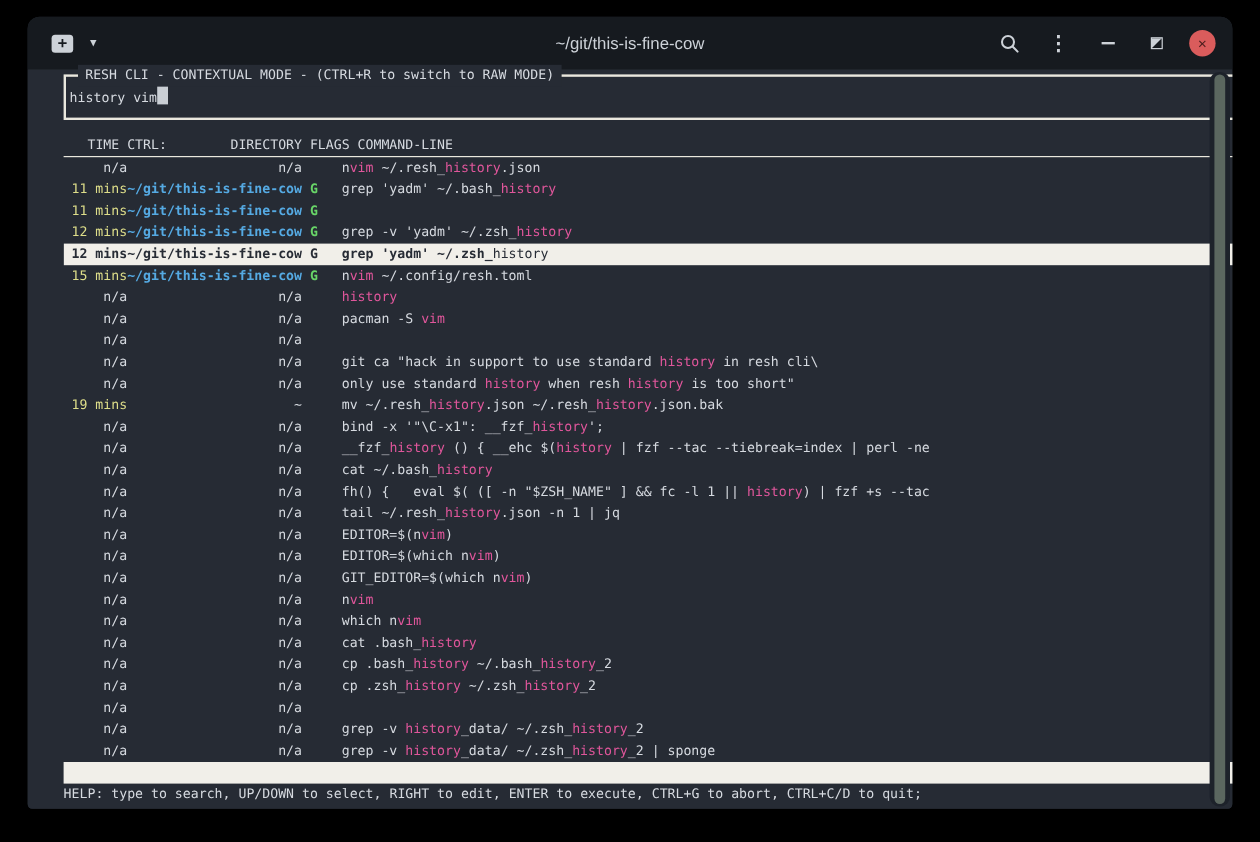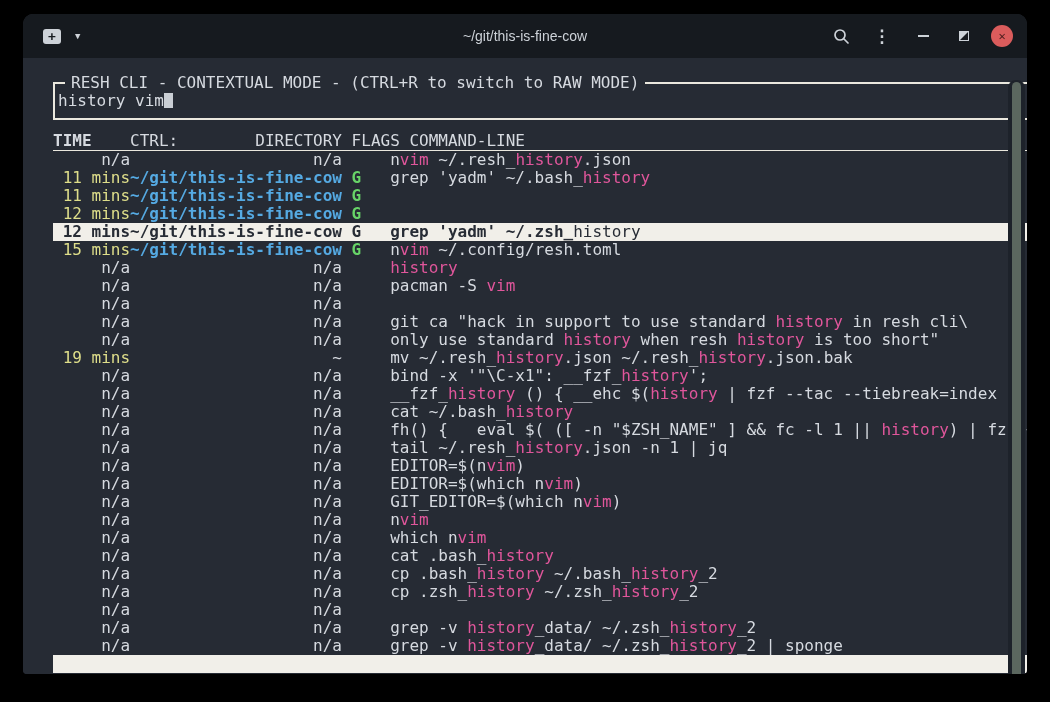--- a/index.html
+++ b/index.html
@@ -30,29 +30,29 @@
           justify-content:center;cursor:pointer;}
   .min-bar{display:block;width:11px;height:2px;background:var(--icon_fg);}
   .restore-box{display:block;width:10px;height:10px;border:1.5px solid var(--icon_fg);
                background:linear-gradient(to top left,transparent 48%,var(--icon_fg) 52%);}
   .kebab{color:var(--icon_fg);font-size:17px;font-weight:bold;line-height:17px;}
   .close-btn{width:22px;height:22px;border-radius:50%;background:var(--close_red);border:none;
              display:flex;align-items:center;justify-content:center;cursor:pointer;
              color:#4a1d1d;font:bold 12px/12px "DejaVu Sans Mono",monospace;}
   
   .term{position:relative;height:616px;padding:4px 0 0 30px;background:var(--term_bg);
-        font-size:16px;line-height:18px;color:var(--fg);margin-top:20px;}
+        font-size:11px;line-height:18px;color:var(--fg);}
   .searchbox{position:relative;width:978px;height:38px;border:2px solid var(--line);}
   .boxlabel{position:absolute;top:-10px;left:10px;background:var(--term_bg);padding:0 6px;
             white-space:pre;color:var(--fg);}
   .inputline{padding:8px 0 0 3px;white-space:pre;}
   .cursor{display:inline-block;width:9px;height:15px;background:#c9ced4;vertical-align:-2px;}
   .hdr{display:flex;margin-top:12px;width:978px;border-bottom:1px solid var(--line);
        white-space:pre;overflow:hidden;}
-  .hdr .h-time{width:8ch;padding-right:1ch;font-weight:bold;}
+  .hdr .h-time{width:8ch;padding-right:1ch;text-align:right;}
   .hdr .h-dirfield{width:22ch;display:flex;justify-content:space-between;}
   .hdr .h-flags{width:5ch;}
   .sp1{width:1ch;flex:none;}
   .rows{width:978px;overflow:hidden;}
   .row{display:flex;white-space:pre;width:max-content;min-width:100%;height:18px;}
   .t-time{width:8ch;flex:none;text-align:right;}
   .t-time.colored{color:var(--yellow);}
   .t-dir{width:22ch;flex:none;text-align:right;}
   .t-dir.colored{color:var(--blue);font-weight:bold;}
   .t-flag{width:1ch;flex:none;color:var(--green);font-weight:bold;}
@@ -119,21 +119,21 @@
         <span class="sp1"> </span>
         <span class="h-flags">FLAGS</span>
         <span class="sp1"> </span>
         <span>COMMAND-LINE</span>
       </div>
 
       <div class="rows">
           <div class="row"><span class="t-time">n/a</span><span class="t-dir">n/a</span><span class="sp1"> </span><span class="t-flag"></span><span class="sp3">   </span><span class="t-cmd">n<span class="match">vim</span> ~/.resh_<span class="match">history</span>.json</span></div>
           <div class="row"><span class="t-time colored">11 mins</span><span class="t-dir colored">~/git/this-is-fine-cow</span><span class="sp1"> </span><span class="t-flag">G</span><span class="sp3">   </span><span class="t-cmd">grep 'yadm' ~/.bash_<span class="match">history</span></span></div>
           <div class="row"><span class="t-time colored">11 mins</span><span class="t-dir colored">~/git/this-is-fine-cow</span><span class="sp1"> </span><span class="t-flag">G</span><span class="sp3">   </span></div>
-          <div class="row"><span class="t-time colored">12 mins</span><span class="t-dir colored">~/git/this-is-fine-cow</span><span class="sp1"> </span><span class="t-flag">G</span><span class="sp3">   </span></div>
+          <div class="row"><span class="t-time colored">12 mins</span><span class="t-dir colored">~/git/this-is-fine-cow</span><span class="sp1"> </span><span class="t-flag">G</span><span class="sp3">   </span><span class="t-cmd">grep -v 'yadm' ~/.zsh_<span class="match">history</span></span></div>
           <div class="row selected"><span class="t-time colored">12 mins</span><span class="t-dir colored">~/git/this-is-fine-cow</span><span class="sp1"> </span><span class="t-flag">G</span><span class="sp3">   </span><span class="t-cmd">grep 'yadm' ~/.zsh_<span class="match">history</span></span></div>
           <div class="row"><span class="t-time colored">15 mins</span><span class="t-dir colored">~/git/this-is-fine-cow</span><span class="sp1"> </span><span class="t-flag">G</span><span class="sp3">   </span><span class="t-cmd">n<span class="match">vim</span> ~/.config/resh.toml</span></div>
           <div class="row"><span class="t-time">n/a</span><span class="t-dir">n/a</span><span class="sp1"> </span><span class="t-flag"></span><span class="sp3">   </span><span class="t-cmd"><span class="match">history</span></span></div>
           <div class="row"><span class="t-time">n/a</span><span class="t-dir">n/a</span><span class="sp1"> </span><span class="t-flag"></span><span class="sp3">   </span><span class="t-cmd">pacman -S <span class="match">vim</span></span></div>
           <div class="row"><span class="t-time">n/a</span><span class="t-dir">n/a</span><span class="sp1"> </span><span class="t-flag"></span><span class="sp3">   </span></div>
           <div class="row"><span class="t-time">n/a</span><span class="t-dir">n/a</span><span class="sp1"> </span><span class="t-flag"></span><span class="sp3">   </span><span class="t-cmd">git ca "hack in support to use standard <span class="match">history</span> in resh cli\</span></div>
           <div class="row"><span class="t-time">n/a</span><span class="t-dir">n/a</span><span class="sp1"> </span><span class="t-flag"></span><span class="sp3">   </span><span class="t-cmd">only use standard <span class="match">history</span> when resh <span class="match">history</span> is too short"</span></div>
           <div class="row"><span class="t-time colored">19 mins</span><span class="t-dir">~</span><span class="sp1"> </span><span class="t-flag"></span><span class="sp3">   </span><span class="t-cmd">mv ~/.resh_<span class="match">history</span>.json ~/.resh_<span class="match">history</span>.json.bak</span></div>
           <div class="row"><span class="t-time">n/a</span><span class="t-dir">n/a</span><span class="sp1"> </span><span class="t-flag"></span><span class="sp3">   </span><span class="t-cmd">bind -x '"\C-x1": __fzf_<span class="match">history</span>';</span></div>
           <div class="row"><span class="t-time">n/a</span><span class="t-dir">n/a</span><span class="sp1"> </span><span class="t-flag"></span><span class="sp3">   </span><span class="t-cmd">__fzf_<span class="match">history</span> () { __ehc $(<span class="match">history</span> | fzf --tac --tiebreak=index | perl -ne</span></div>

